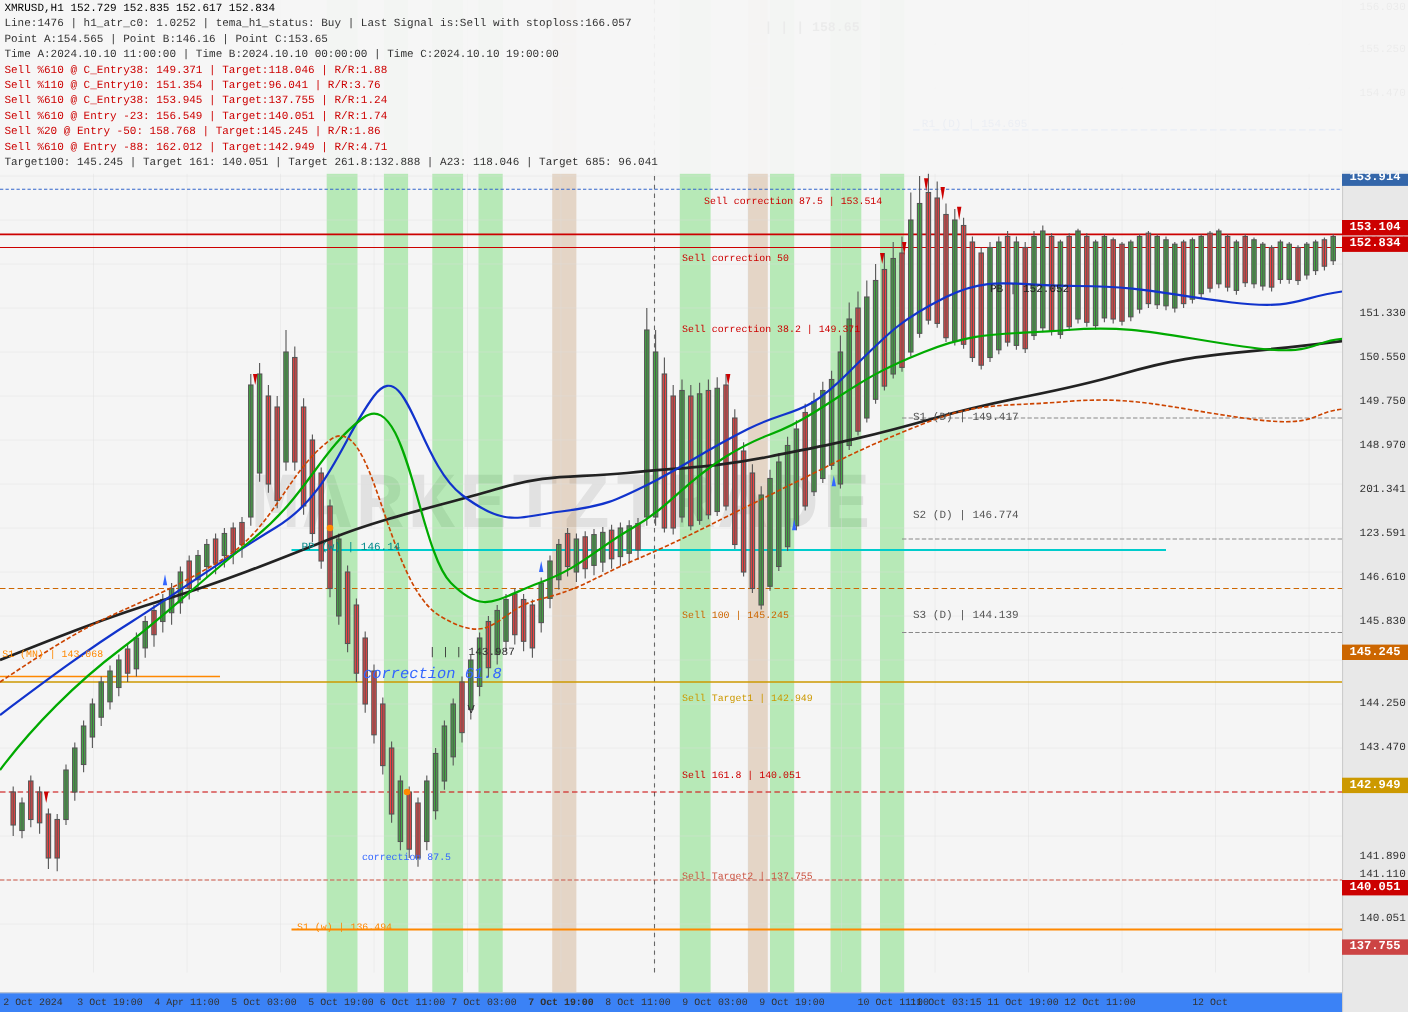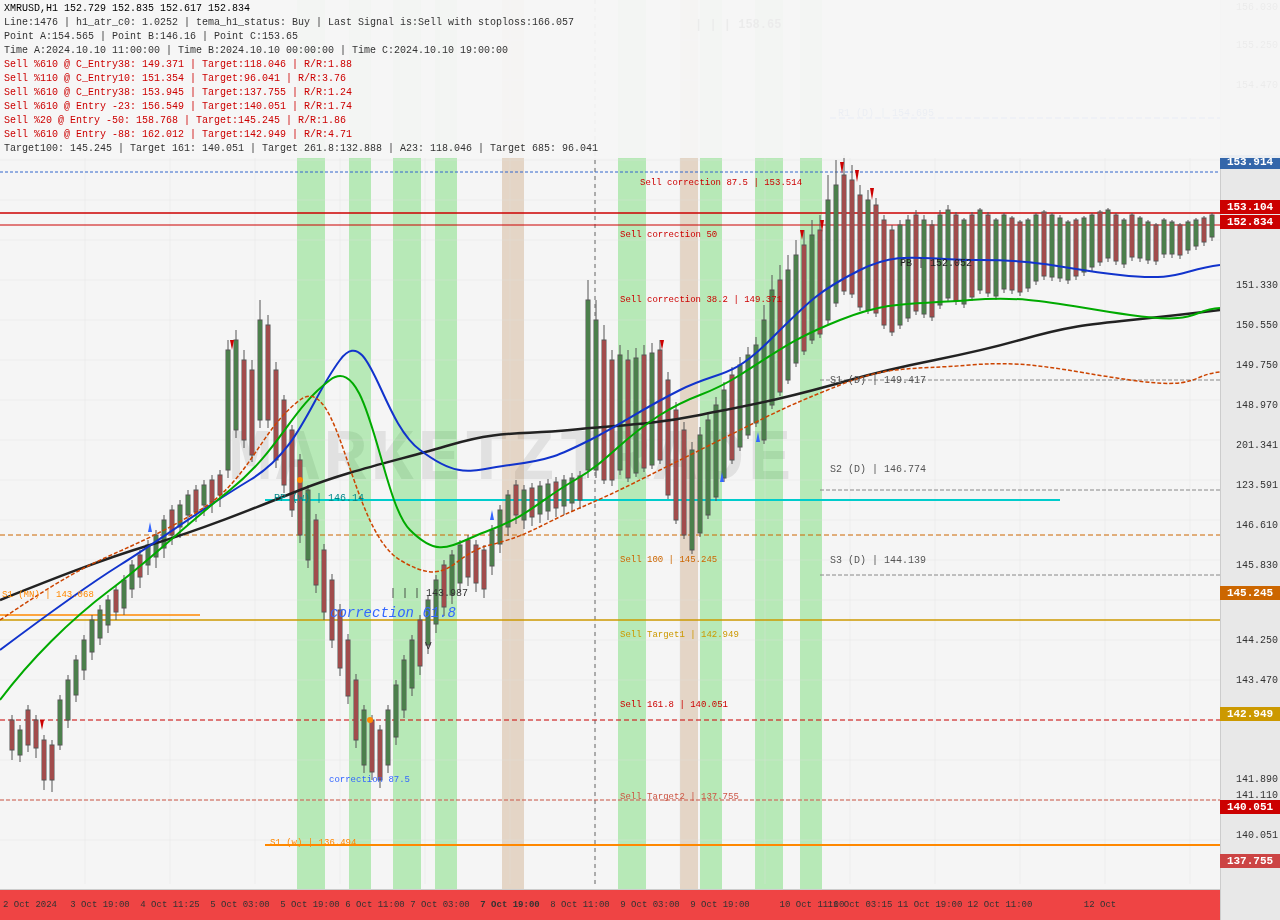--- a/index.html
+++ b/index.html
@@ -56,22 +56,22 @@
       right: 2px;
       font-size: 10px;
       color: #333;
       white-space: nowrap;
     }
     
     #time-axis {
       position: absolute;
       bottom: 0; left: 0;
       width: calc(100% - 60px);
-      height: 31px;
-      background: #ef4444;
+      height: 18px;
+      background: #3b82f6;
       border-top: 1px solid #ccc;
       z-index: 50;
       display: flex;
       align-items: center;
     }
     .time-label {
       position: absolute;
       font-size: 9px;
       color: #333;
       transform: translateX(-50%);
@@ -697,21 +697,21 @@
 
   <div class="chart-label" style="left:270px; top:838px; color:#ff8800; font-size:9px;">S1 (w) | 136.494</div>
 
   <div class="chart-label" style="left:620px; top:792px; color:#cc5544; font-size:9px;">Sell Target2 | 137.755</div>
 
   <div class="chart-label" style="left:329px; top:775px; color:#3366ff; font-size:9px;">correction 87.5</div>
 
   <div id="time-axis">
     <span class="time-label" style="left:30px;">2 Oct 2024</span>
     <span class="time-label" style="left:100px;">3 Oct 19:00</span>
-    <span class="time-label" style="left:170px;">4 Oct 11:25</span>
+    <span class="time-label" style="left:170px;">4 Apr 11:00</span>
     <span class="time-label" style="left:240px;">5 Oct 03:00</span>
     <span class="time-label" style="left:310px;">5 Oct 19:00</span>
     <span class="time-label" style="left:375px;">6 Oct 11:00</span>
     <span class="time-label" style="left:440px;">7 Oct 03:00</span>
     <span class="time-label" style="left:510px;font-weight:bold;">7 Oct 19:00</span>
     <span class="time-label" style="left:580px;">8 Oct 11:00</span>
     <span class="time-label" style="left:650px;">9 Oct 03:00</span>
     <span class="time-label" style="left:720px;">9 Oct 19:00</span>
     <span class="time-label" style="left:812px;">10 Oct 11:00</span>
     <span class="time-label" style="left:860px;">11 Oct 03:15</span>

